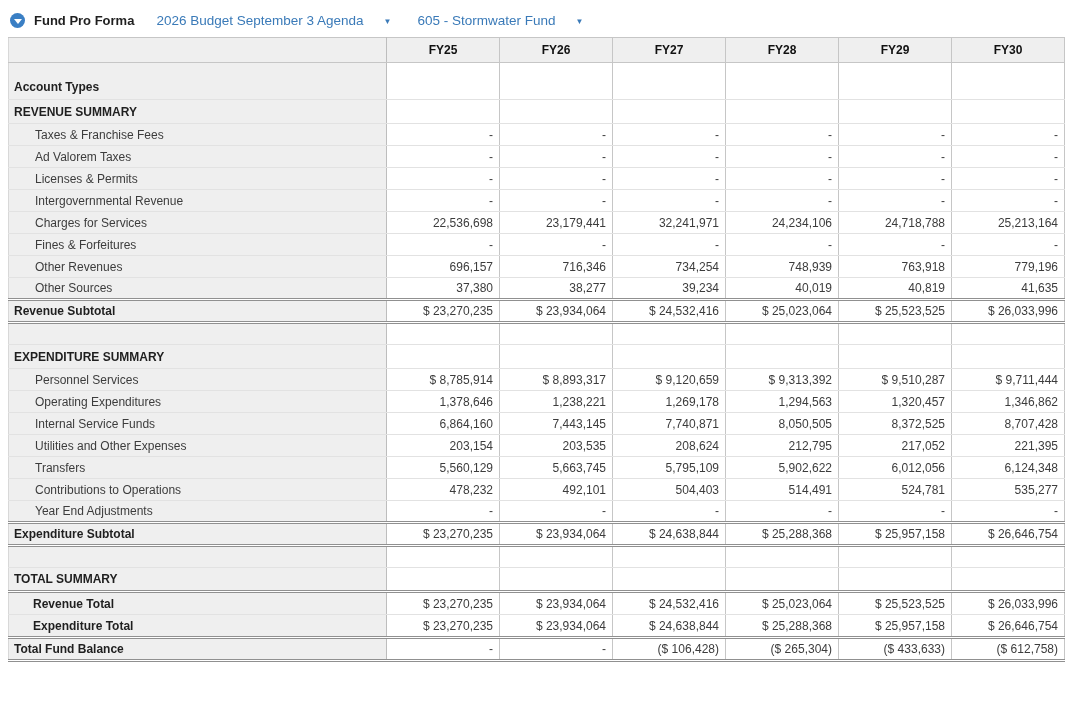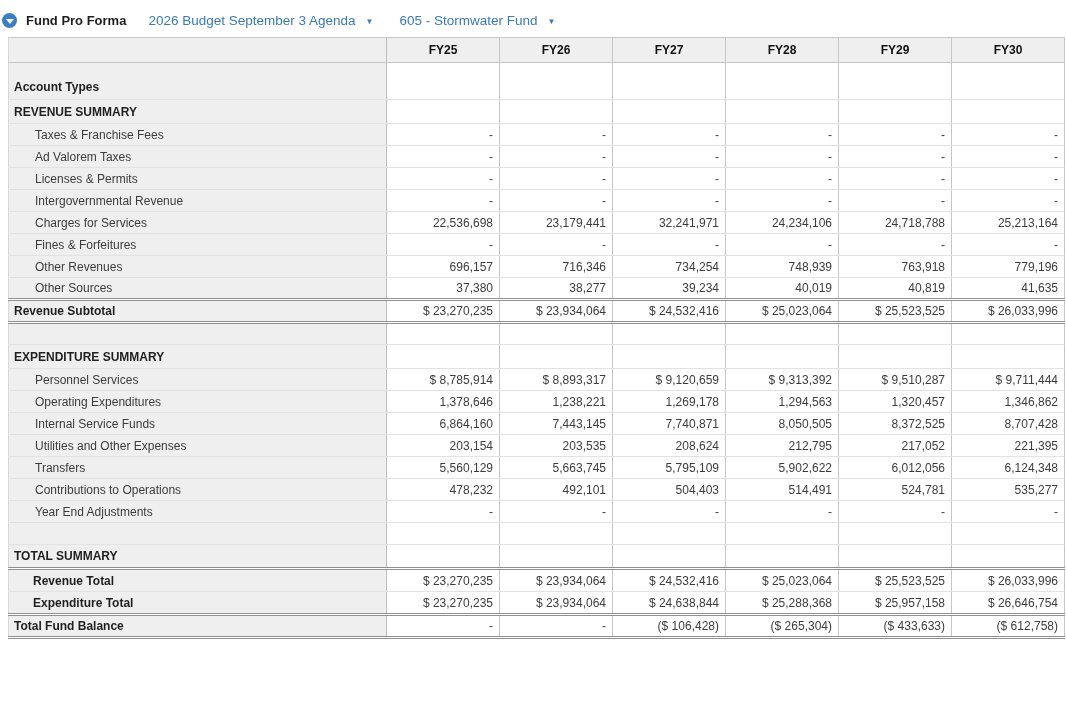--- a/index.html
+++ b/index.html
@@ -15,40 +15,40 @@
   *{box-sizing:border-box;}
   html,body{margin:0;padding:0;background:#ffffff;}
   body{
     width:1066px;height:721px;overflow:hidden;
     font-family:"Liberation Sans","DejaVu Sans",sans-serif;
     color:var(--text);
   }
   
   .topbar{
     display:flex;align-items:center;
-    padding:13px 10px 9px 2px;
+    padding:13px 10px 9px 10px;
   }
   .toggle-btn{
     width:15px;height:15px;border-radius:50%;
     background:var(--icon-blue);
     display:flex;align-items:center;justify-content:center;
     margin-right:9px;cursor:pointer;flex:0 0 auto;
   }
   .toggle-btn .tri{
     width:0;height:0;margin-top:1px;
     border-left:4px solid transparent;
     border-right:4px solid transparent;
     border-top:5px solid #ffffff;
   }
   .page-title{
     font-size:13px;font-weight:bold;color:var(--text-strong);
     margin-right:22px;white-space:nowrap;
   }
   .selector{
-    display:flex;align-items:center;gap:10px;
+    display:flex;align-items:center;gap:20px;
     color:var(--accent-blue);font-size:13.5px;
     margin-right:26px;cursor:pointer;white-space:nowrap;
   }
   .selector .caret{
     font-size:8px;line-height:1;margin-top:2px;color:var(--accent-blue);
   }
   
   .table-wrap{padding:0 2px 0 8px;}
   table{
     border-collapse:collapse;table-layout:fixed;
@@ -301,20 +301,29 @@
         </tr>
         <tr class="row-account">
           <td class="label-cell">Year End Adjustments</td>
           <td class="value-cell">-</td>
           <td class="value-cell">-</td>
           <td class="value-cell">-</td>
           <td class="value-cell">-</td>
           <td class="value-cell">-</td>
           <td class="value-cell">-</td>
         </tr>
+        <tr class="row-subtotal dbl-top dbl-bottom">
+          <td class="label-cell">Expenditure Subtotal</td>
+          <td class="value-cell">$ 23,270,235</td>
+          <td class="value-cell">$ 23,934,064</td>
+          <td class="value-cell">$ 24,638,844</td>
+          <td class="value-cell">$ 25,288,368</td>
+          <td class="value-cell">$ 25,957,158</td>
+          <td class="value-cell">$ 26,646,754</td>
+        </tr>
         <tr class="row-blank">
           <td class="label-cell"></td>
           <td class="value-cell"></td>
           <td class="value-cell"></td>
           <td class="value-cell"></td>
           <td class="value-cell"></td>
           <td class="value-cell"></td>
           <td class="value-cell"></td>
         </tr>
         <tr class="row-section">

